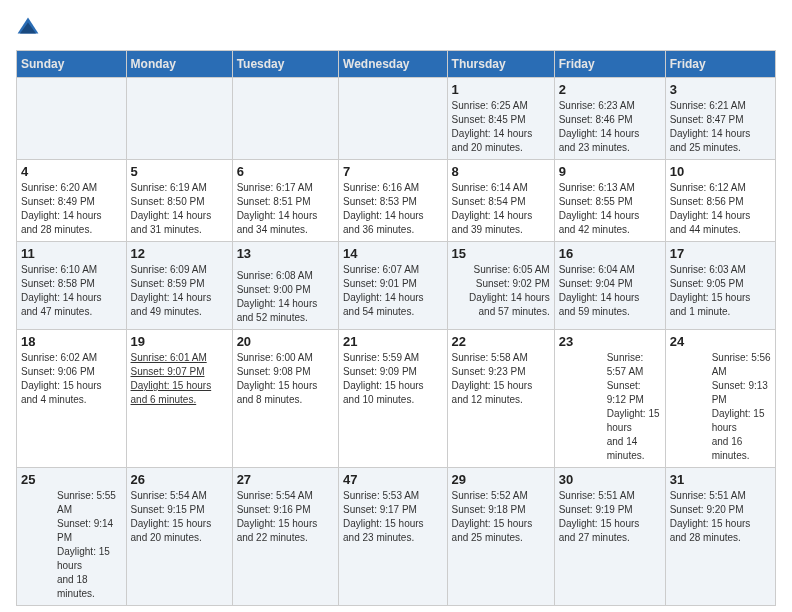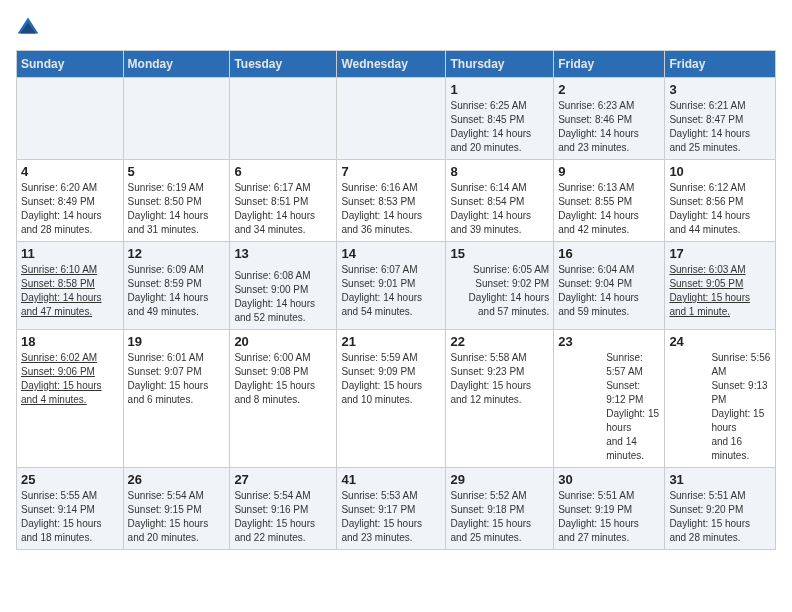--- a/index.html
+++ b/index.html
@@ -202,21 +202,21 @@
           <span class="day-number">10</span>
           <div class="day-info" style="white-space: pre-line;">Sunrise: 6:12 AM
 Sunset: 8:56 PM
 Daylight: 14 hours
 and 44 minutes.</div>
         </td>
       </tr>
       <tr>
         <td>
           <span class="day-number">11</span>
-          <div class="day-info" style="white-space: pre-line; text-decoration: underline;">Sunrise: 6:10 AM
+          <div class="day-info" style="white-space: pre-line;">Sunrise: 6:10 AM
 Sunset: 8:58 PM
 Daylight: 14 hours
 and 47 minutes.</div>
         </td>
         <td>
           <span class="day-number">12</span>
           <div class="day-info" style="white-space: pre-line;">Sunrise: 6:09 AM
 Sunset: 8:59 PM
 Daylight: 14 hours
 and 49 minutes.</div>
@@ -244,37 +244,37 @@
         </td>
         <td>
           <span class="day-number">16</span>
           <div class="day-info" style="white-space: pre-line;">Sunrise: 6:04 AM
 Sunset: 9:04 PM
 Daylight: 14 hours
 and 59 minutes.</div>
         </td>
         <td>
           <span class="day-number">17</span>
-          <div class="day-info" style="white-space: pre-line; text-decoration: underline;">Sunrise: 6:03 AM
+          <div class="day-info" style="white-space: pre-line;">Sunrise: 6:03 AM
 Sunset: 9:05 PM
 Daylight: 15 hours
 and 1 minute.</div>
         </td>
       </tr>
       <tr>
         <td>
           <span class="day-number">18</span>
-          <div class="day-info" style="white-space: pre-line; text-decoration: underline;">Sunrise: 6:02 AM
+          <div class="day-info" style="white-space: pre-line;">Sunrise: 6:02 AM
 Sunset: 9:06 PM
 Daylight: 15 hours
 and 4 minutes.</div>
         </td>
         <td>
           <span class="day-number">19</span>
-          <div class="day-info" style="white-space: pre-line;">Sunrise: 6:01 AM
+          <div class="day-info" style="white-space: pre-line; text-decoration: underline;">Sunrise: 6:01 AM
 Sunset: 9:07 PM
 Daylight: 15 hours
 and 6 minutes.</div>
         </td>
         <td>
           <span class="day-number">20</span>
           <div class="day-info" style="white-space: pre-line;">Sunrise: 6:00 AM
 Sunset: 9:08 PM
 Daylight: 15 hours
 and 8 minutes.</div>
@@ -304,41 +304,41 @@
           <span class="day-number">24</span>
           <div class="day-info" style="white-space: pre-line; margin-left: 42px;">Sunrise: 5:56 AM
 Sunset: 9:13 PM
 Daylight: 15 hours
 and 16 minutes.</div>
         </td>
       </tr>
       <tr>
         <td>
           <span class="day-number">25</span>
-          <div class="day-info" style="white-space: pre-line;">Sunrise: 5:55 AM
+          <div class="day-info" style="white-space: pre-line; margin-left: 36px;">Sunrise: 5:55 AM
 Sunset: 9:14 PM
 Daylight: 15 hours
 and 18 minutes.</div>
         </td>
         <td>
           <span class="day-number">26</span>
           <div class="day-info" style="white-space: pre-line;">Sunrise: 5:54 AM
 Sunset: 9:15 PM
 Daylight: 15 hours
 and 20 minutes.</div>
         </td>
         <td>
           <span class="day-number">27</span>
           <div class="day-info" style="white-space: pre-line;">Sunrise: 5:54 AM
 Sunset: 9:16 PM
 Daylight: 15 hours
 and 22 minutes.</div>
         </td>
         <td>
-          <span class="day-number">41</span>
+          <span class="day-number">47</span>
           <div class="day-info" style="white-space: pre-line;">Sunrise: 5:53 AM
 Sunset: 9:17 PM
 Daylight: 15 hours
 and 23 minutes.</div>
         </td>
         <td>
           <span class="day-number">29</span>
           <div class="day-info" style="white-space: pre-line;">Sunrise: 5:52 AM
 Sunset: 9:18 PM
 Daylight: 15 hours

